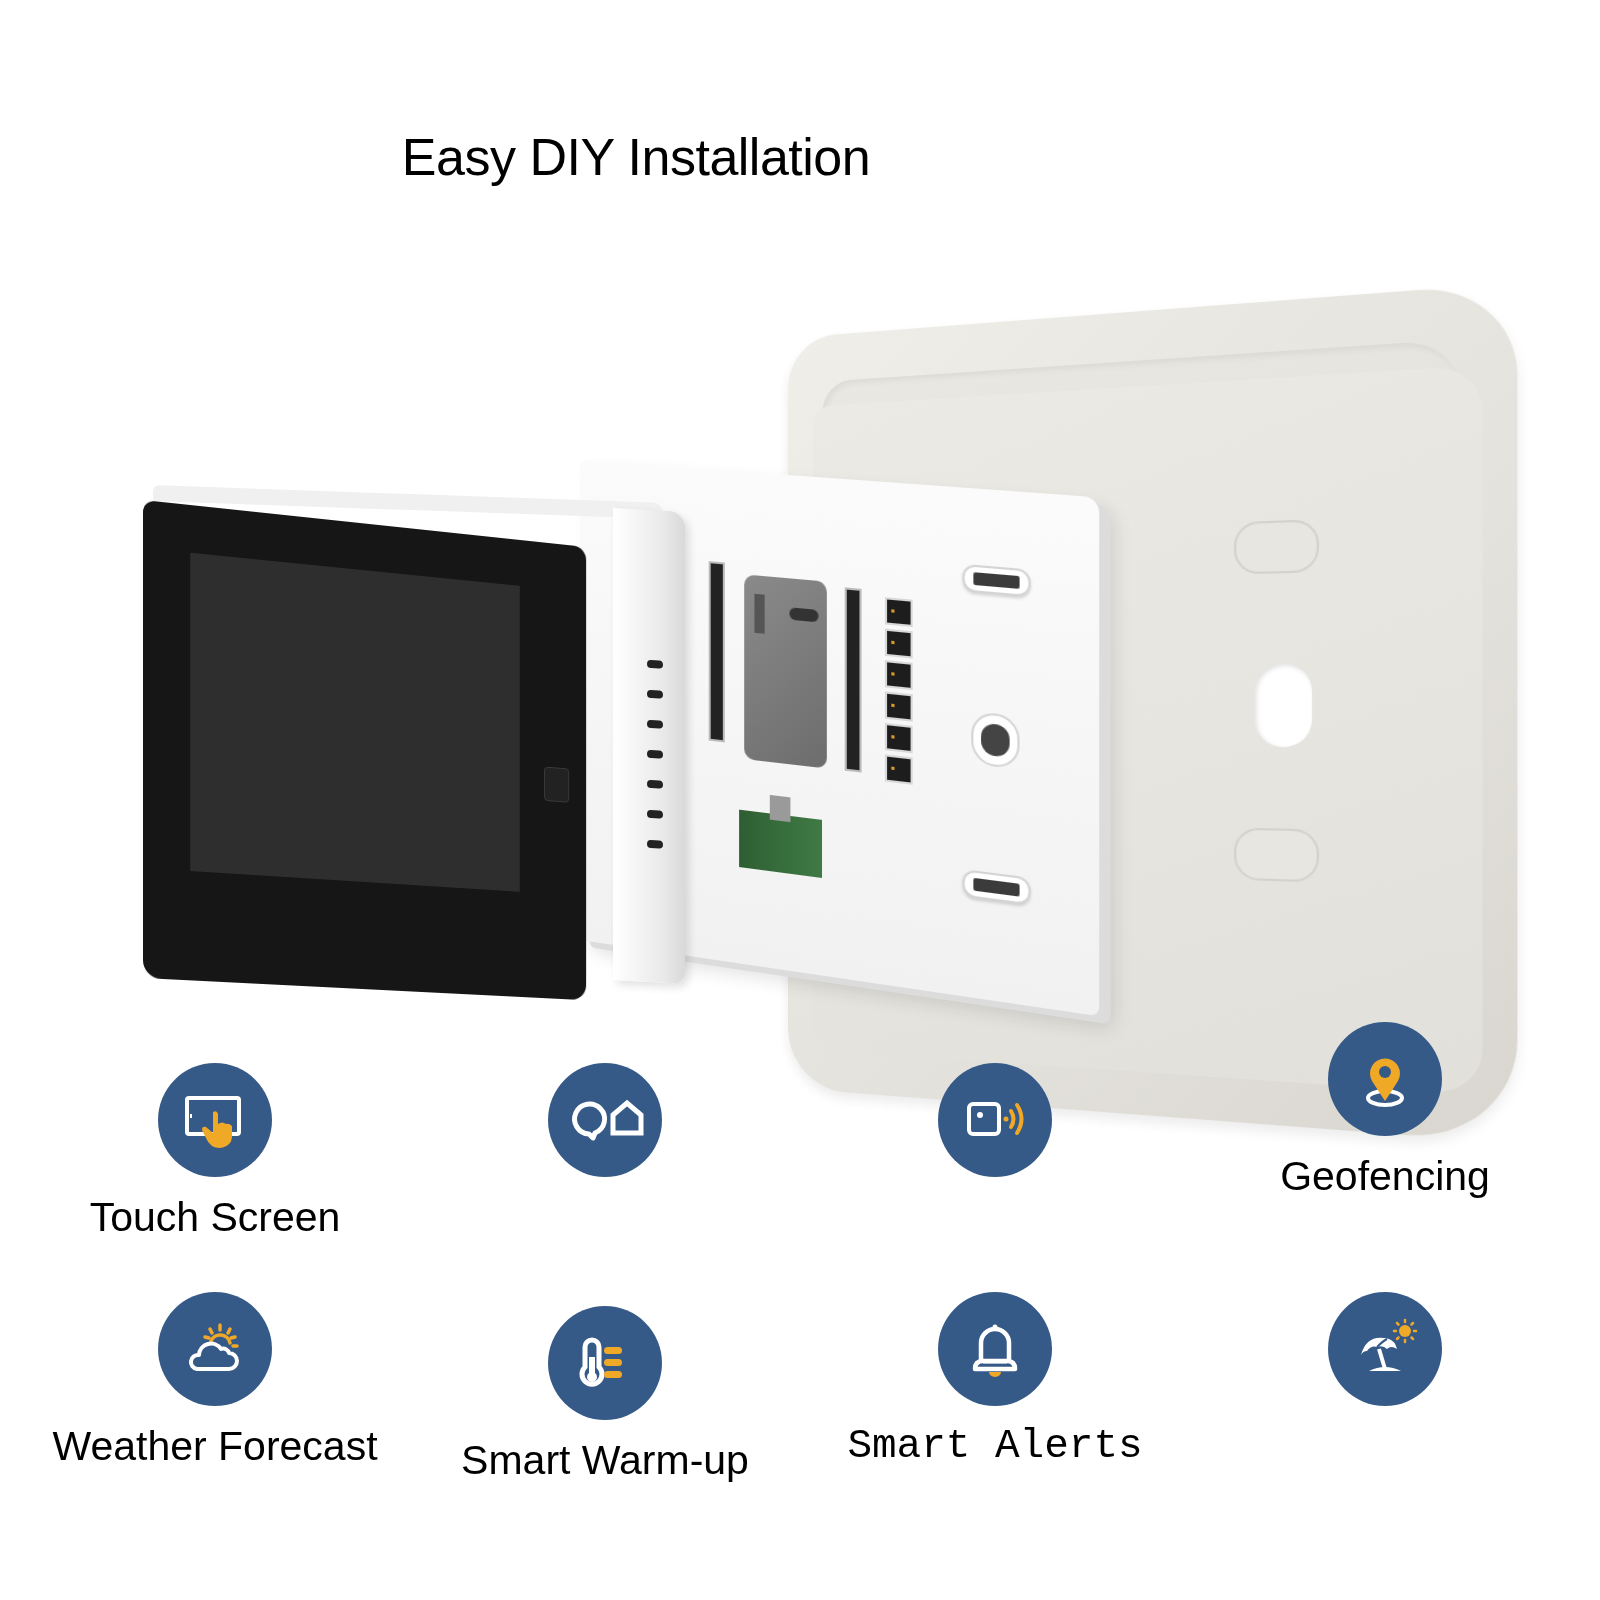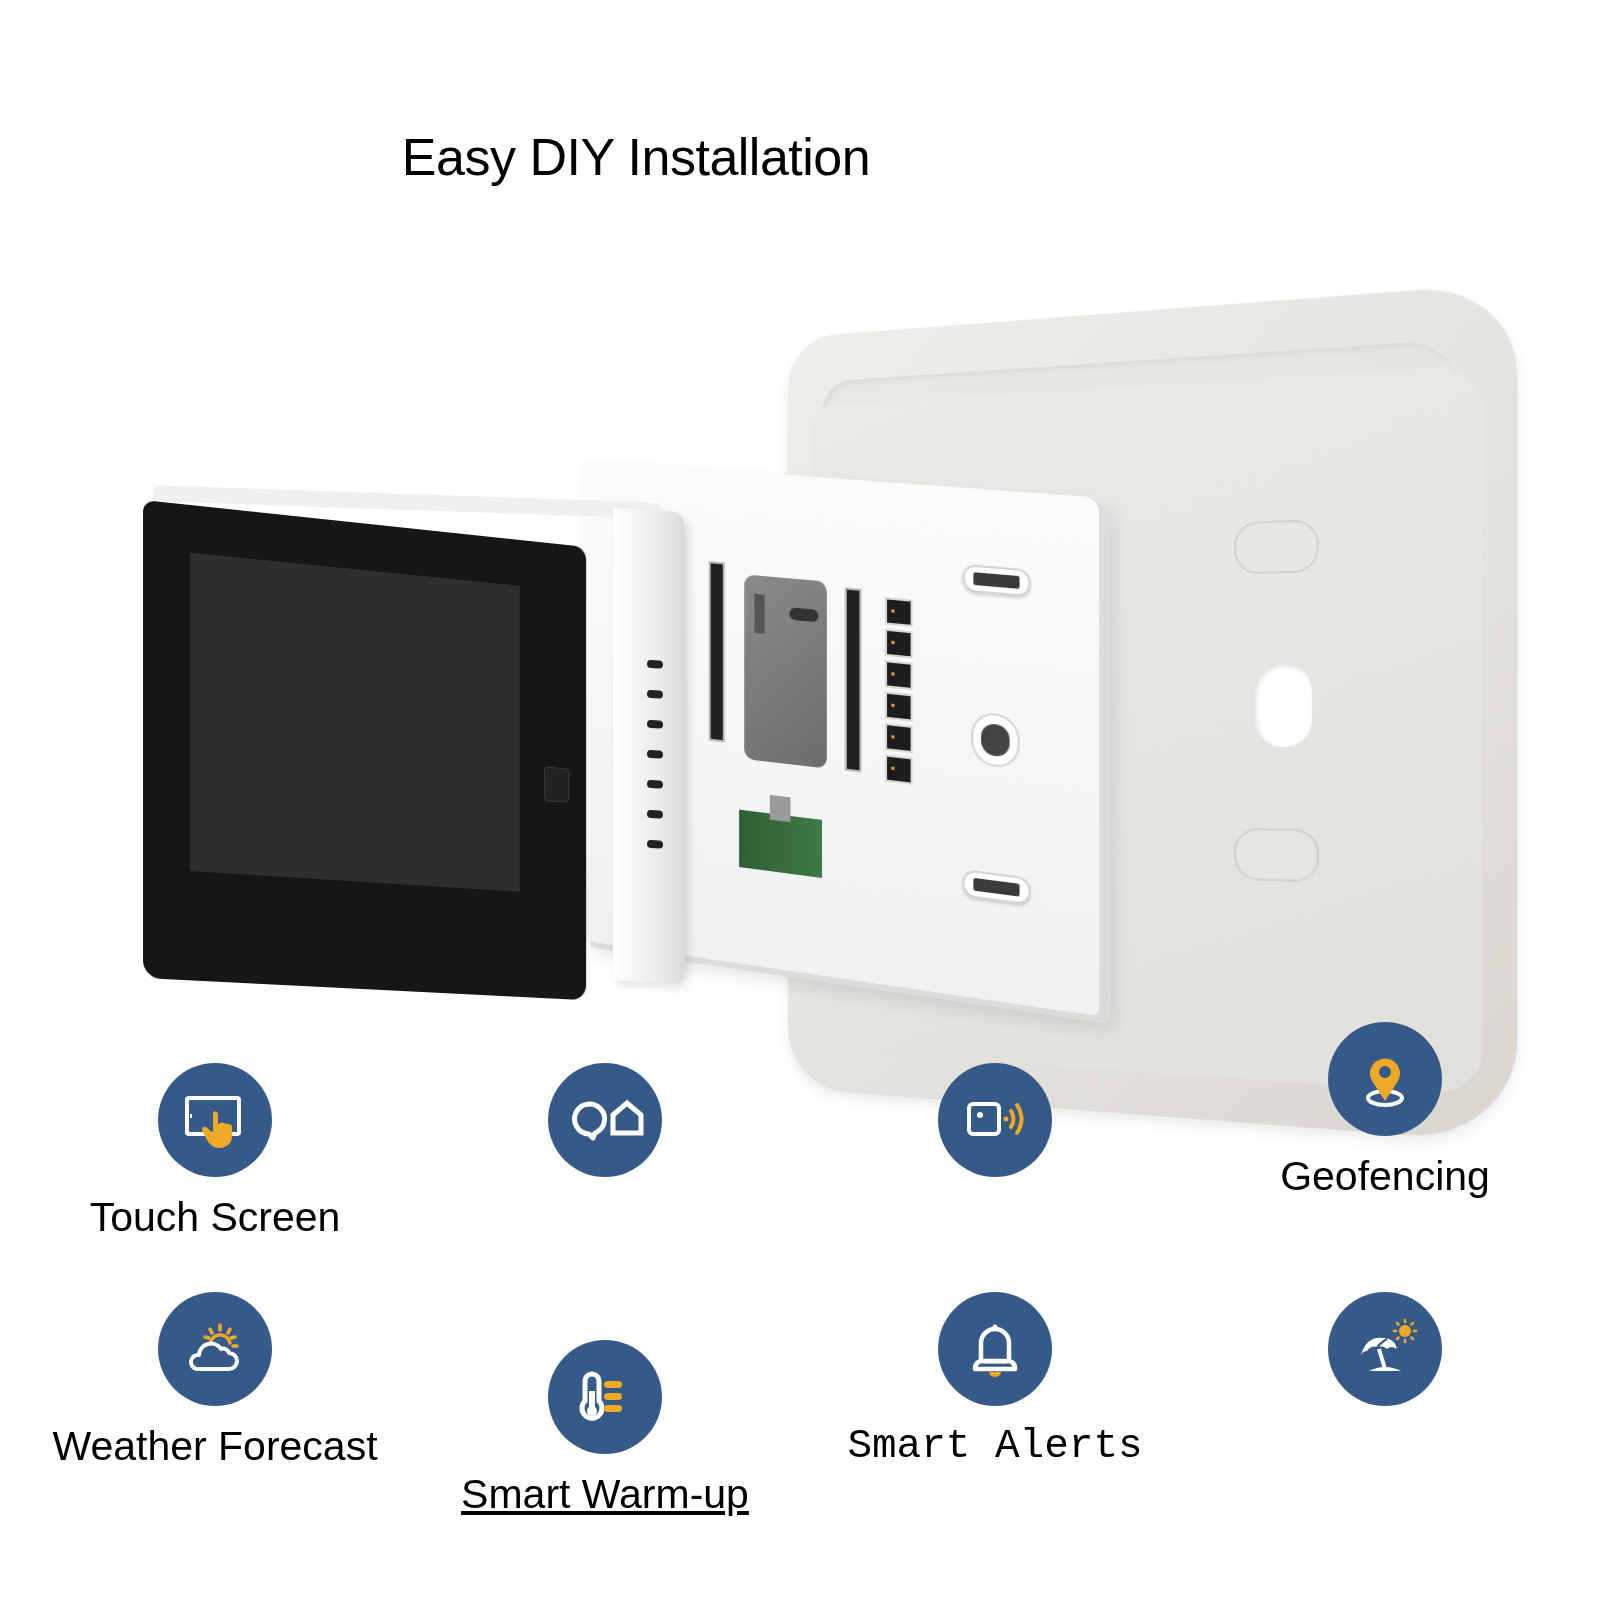--- a/index.html
+++ b/index.html
@@ -155,21 +155,21 @@
         <line x1="28" y1="26" x2="32" y2="27"></line>
         <line x1="58" y1="26" x2="54" y2="27"></line>
         <line x1="56" y1="35" x2="60" y2="35"></line>
       </g>
       <path d="M20 58 h32 a8 8 0 0 0 0 -16 a6 6 0 0 0 -8 -4 a12 12 0 0 0 -22 6 a7 7 0 0 0 -2 14z" fill="none" stroke="#fff" stroke-width="4" stroke-linejoin="round"></path>
     </svg>
   </div>
   <span class="feature-label">Weather Forecast</span>
 </div>
 
-<div class="feature" style="left:415px; top:1340px;text-decoration:underline;">
+<div class="feature" style="left:415px; top:1306px;">
   <div class="icon-circle">
     <svg viewBox="0 0 76 76">
       <path d="M18 22 a7 7 0 0 1 14 0 v20 a10 10 0 1 1 -14 0 z" fill="none" stroke="#fff" stroke-width="5"></path>
       <rect x="22" y="32" width="6" height="16" fill="#fff"></rect>
       <circle cx="25" cy="52" r="5" fill="#fff"></circle>
       <rect x="37" y="22" width="18" height="7" rx="3.5" fill="#f0a827"></rect>
       <rect x="37" y="34" width="18" height="7" rx="3.5" fill="#f0a827"></rect>
       <rect x="37" y="46" width="18" height="7" rx="3.5" fill="#f0a827"></rect>
     </svg>
   </div>

